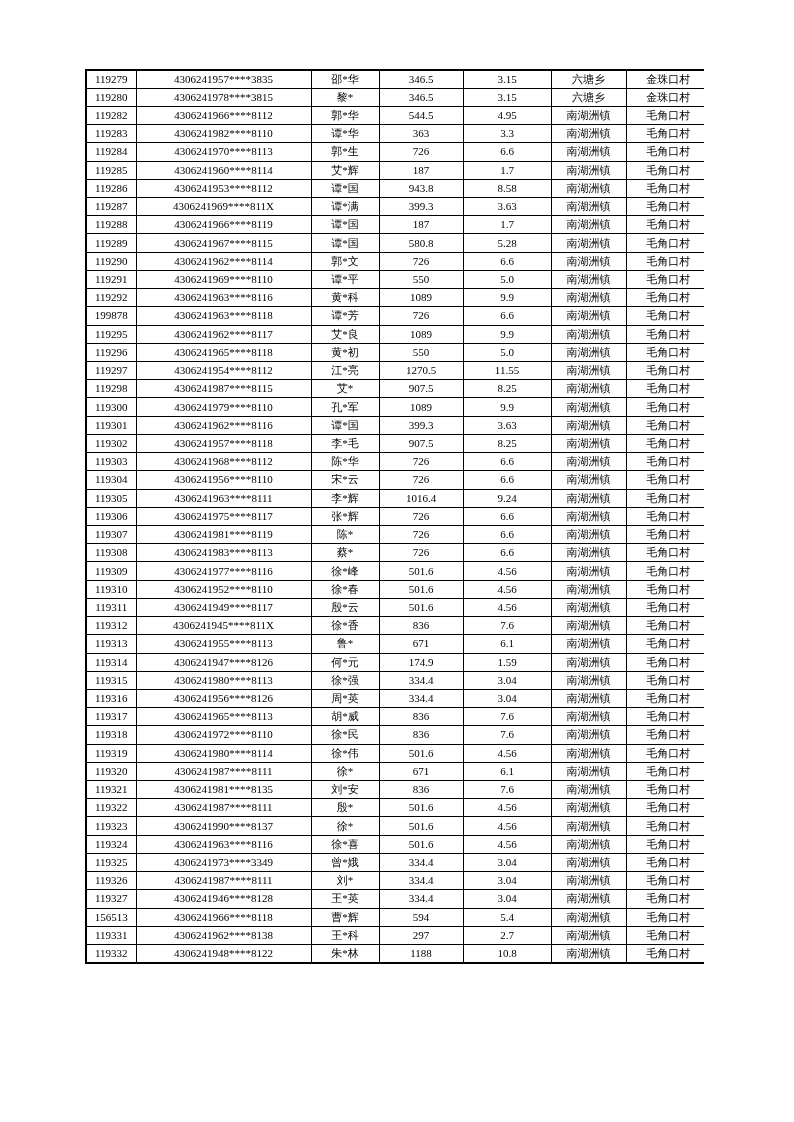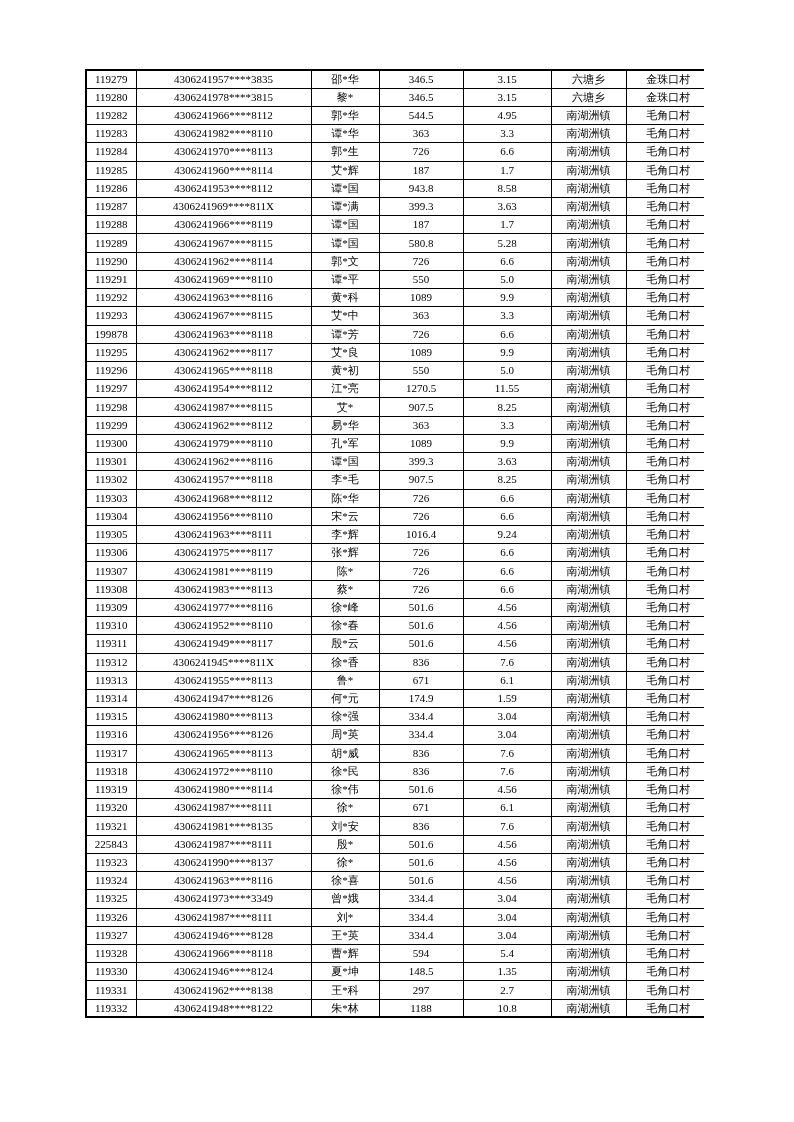--- a/index.html
+++ b/index.html
@@ -174,29 +174,20 @@
         <tr>
           <td>119292</td>
           <td>4306241963****8116</td>
           <td>黄*科</td>
           <td>1089</td>
           <td>9.9</td>
           <td>南湖洲镇</td>
           <td>毛角口村</td>
         </tr>
         <tr>
-          <td>119293</td>
-          <td>4306241967****8115</td>
-          <td>艾*中</td>
-          <td>363</td>
-          <td>3.3</td>
-          <td>南湖洲镇</td>
-          <td>毛角口村</td>
-        </tr>
-        <tr>
           <td>199878</td>
           <td>4306241963****8118</td>
           <td>谭*芳</td>
           <td>726</td>
           <td>6.6</td>
           <td>南湖洲镇</td>
           <td>毛角口村</td>
         </tr>
         <tr>
           <td>119295</td>
@@ -228,29 +219,20 @@
         <tr>
           <td>119298</td>
           <td>4306241987****8115</td>
           <td>艾*</td>
           <td>907.5</td>
           <td>8.25</td>
           <td>南湖洲镇</td>
           <td>毛角口村</td>
         </tr>
         <tr>
-          <td>119299</td>
-          <td>4306241962****8112</td>
-          <td>易*华</td>
-          <td>363</td>
-          <td>3.3</td>
-          <td>南湖洲镇</td>
-          <td>毛角口村</td>
-        </tr>
-        <tr>
           <td>119300</td>
           <td>4306241979****8110</td>
           <td>孔*军</td>
           <td>1089</td>
           <td>9.9</td>
           <td>南湖洲镇</td>
           <td>毛角口村</td>
         </tr>
         <tr>
           <td>119301</td>
@@ -435,21 +417,21 @@
         <tr>
           <td>119321</td>
           <td>4306241981****8135</td>
           <td>刘*安</td>
           <td>836</td>
           <td>7.6</td>
           <td>南湖洲镇</td>
           <td>毛角口村</td>
         </tr>
         <tr>
-          <td>225843</td>
+          <td>119322</td>
           <td>4306241987****8111</td>
           <td>殷*</td>
           <td>501.6</td>
           <td>4.56</td>
           <td>南湖洲镇</td>
           <td>毛角口村</td>
         </tr>
         <tr>
           <td>119323</td>
           <td>4306241990****8137</td>
@@ -489,34 +471,25 @@
         <tr>
           <td>119327</td>
           <td>4306241946****8128</td>
           <td>王*英</td>
           <td>334.4</td>
           <td>3.04</td>
           <td>南湖洲镇</td>
           <td>毛角口村</td>
         </tr>
         <tr>
-          <td>119328</td>
+          <td>156513</td>
           <td>4306241966****8118</td>
           <td>曹*辉</td>
           <td>594</td>
           <td>5.4</td>
-          <td>南湖洲镇</td>
-          <td>毛角口村</td>
-        </tr>
-        <tr>
-          <td>119330</td>
-          <td>4306241946****8124</td>
-          <td>夏*坤</td>
-          <td>148.5</td>
-          <td>1.35</td>
           <td>南湖洲镇</td>
           <td>毛角口村</td>
         </tr>
         <tr>
           <td>119331</td>
           <td>4306241962****8138</td>
           <td>王*科</td>
           <td>297</td>
           <td>2.7</td>
           <td>南湖洲镇</td>

